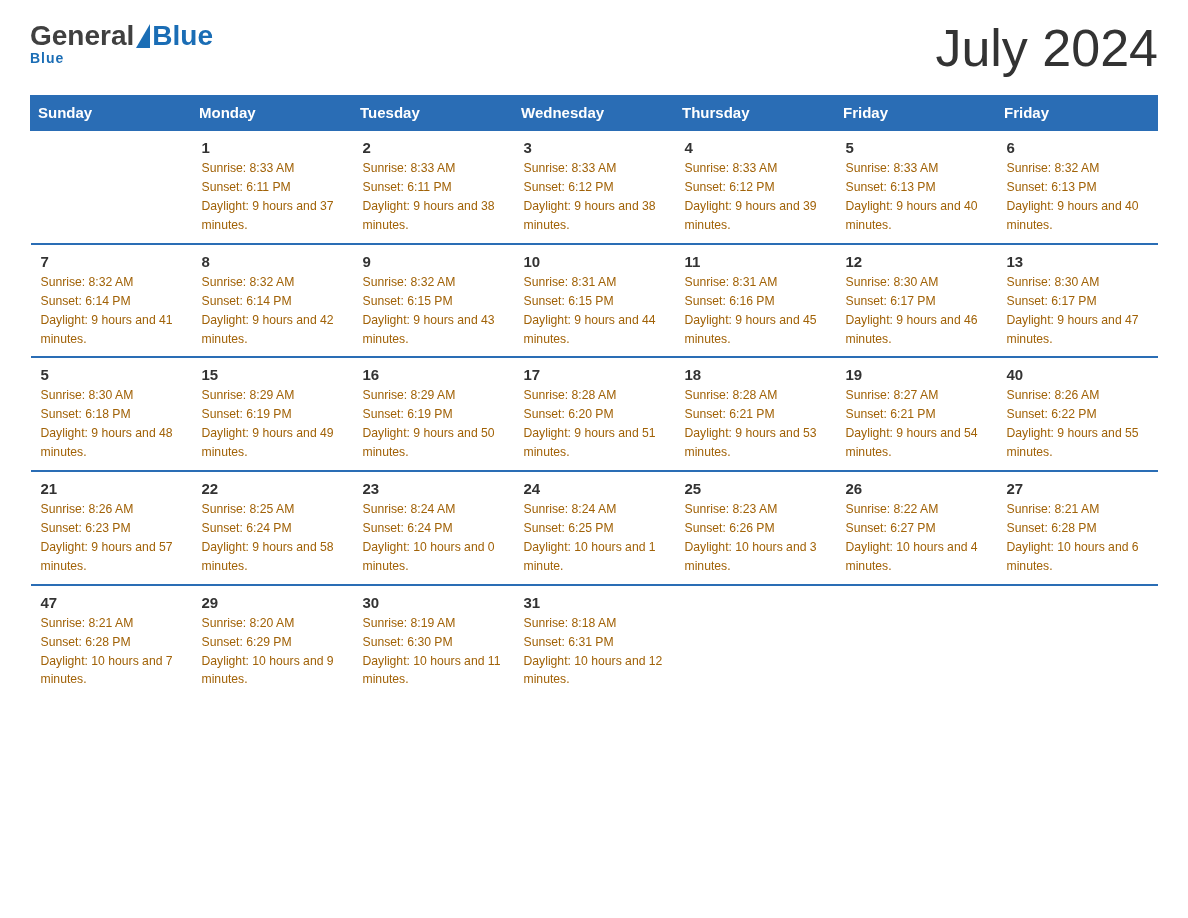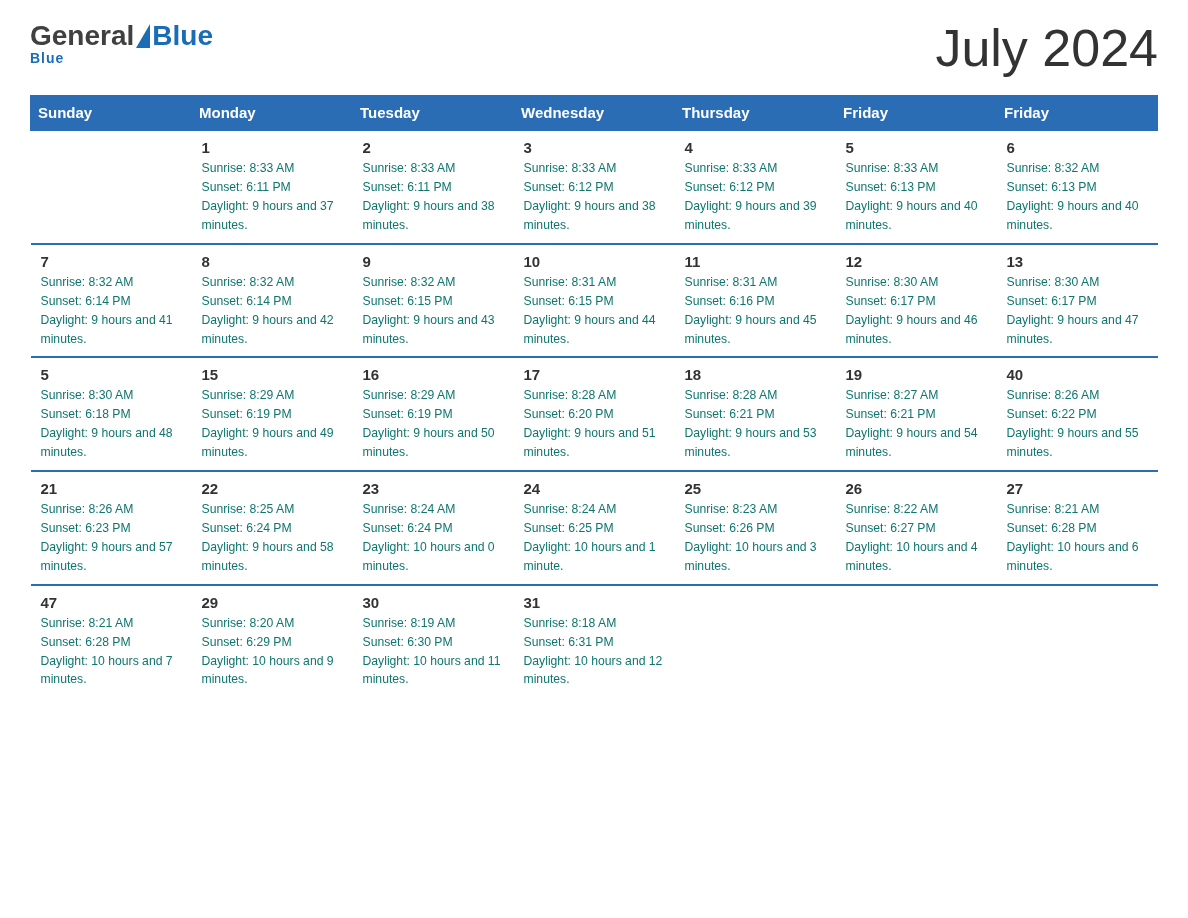--- a/index.html
+++ b/index.html
@@ -90,21 +90,21 @@
     }
     .day-number {
       font-size: 15px;
       font-weight: bold;
       margin-bottom: 3px;
       display: block;
     }
     .day-info {
       font-size: 12.2px;
       line-height: 1.55;
-      color: #0f766e;
+      color: #a16207;
     }
     .empty-cell {
       background: #fff;
     }
   </style>
 </head>
 <body>
 
 <div class="header">
   <div class="logo">

